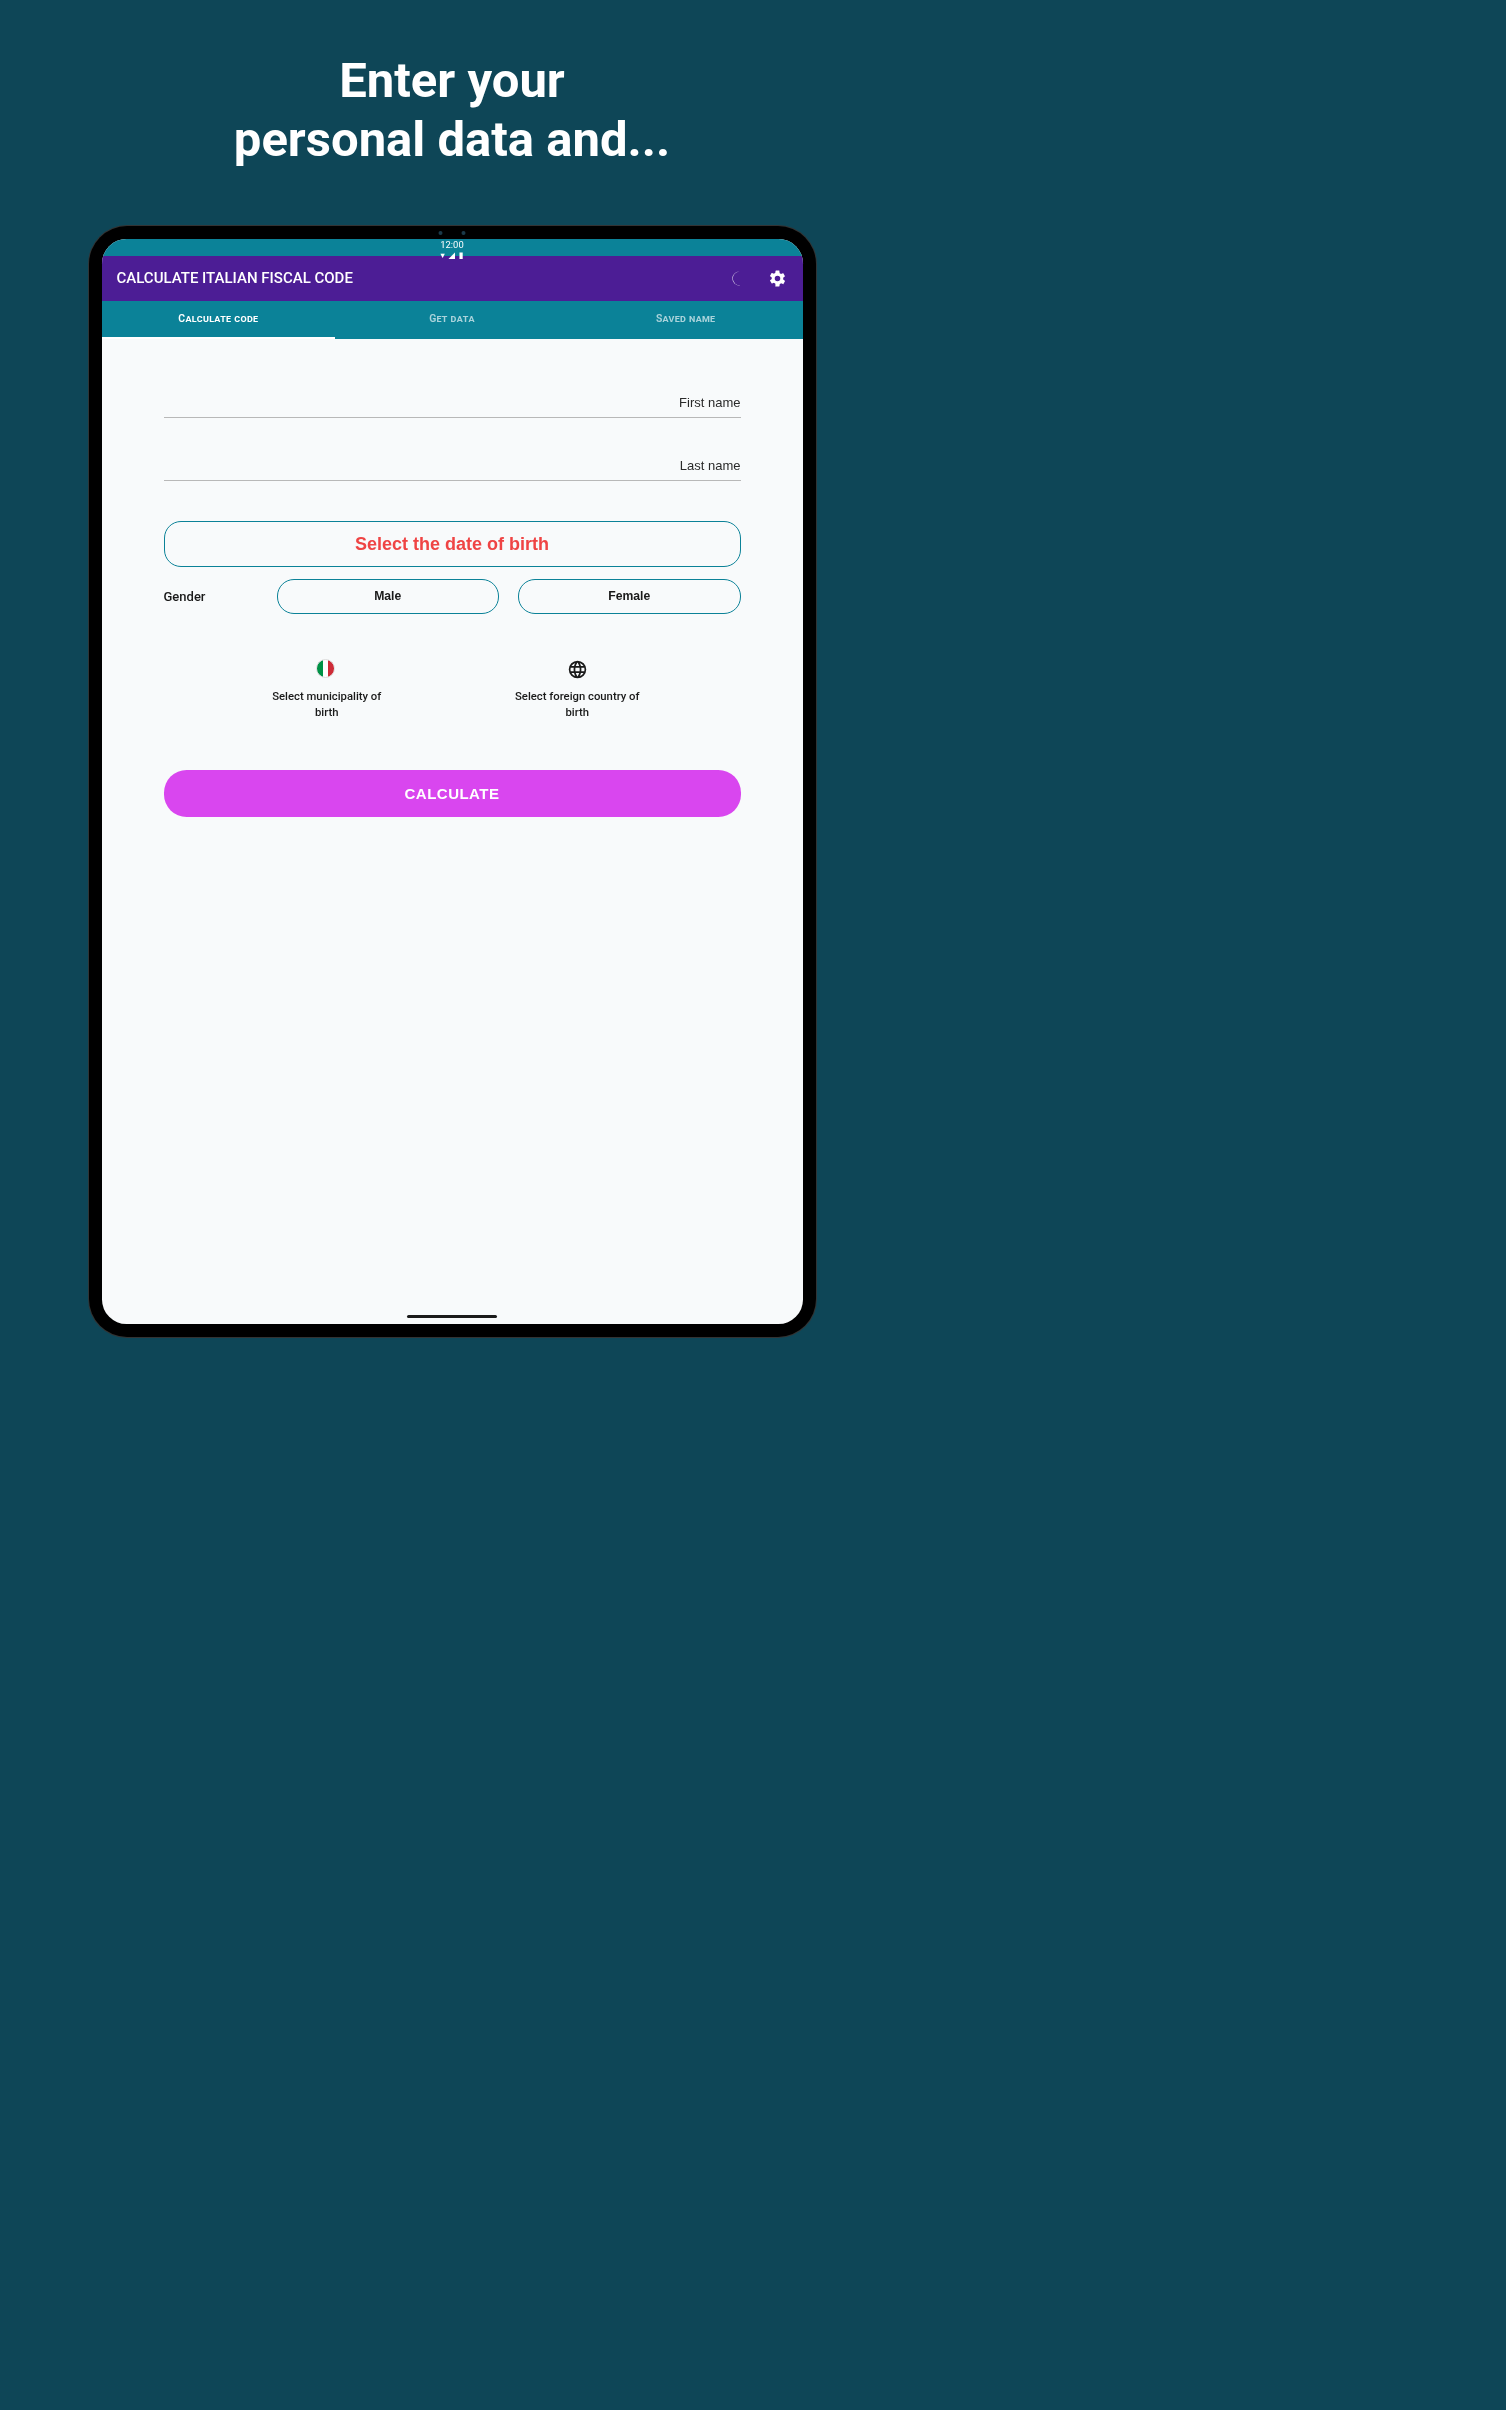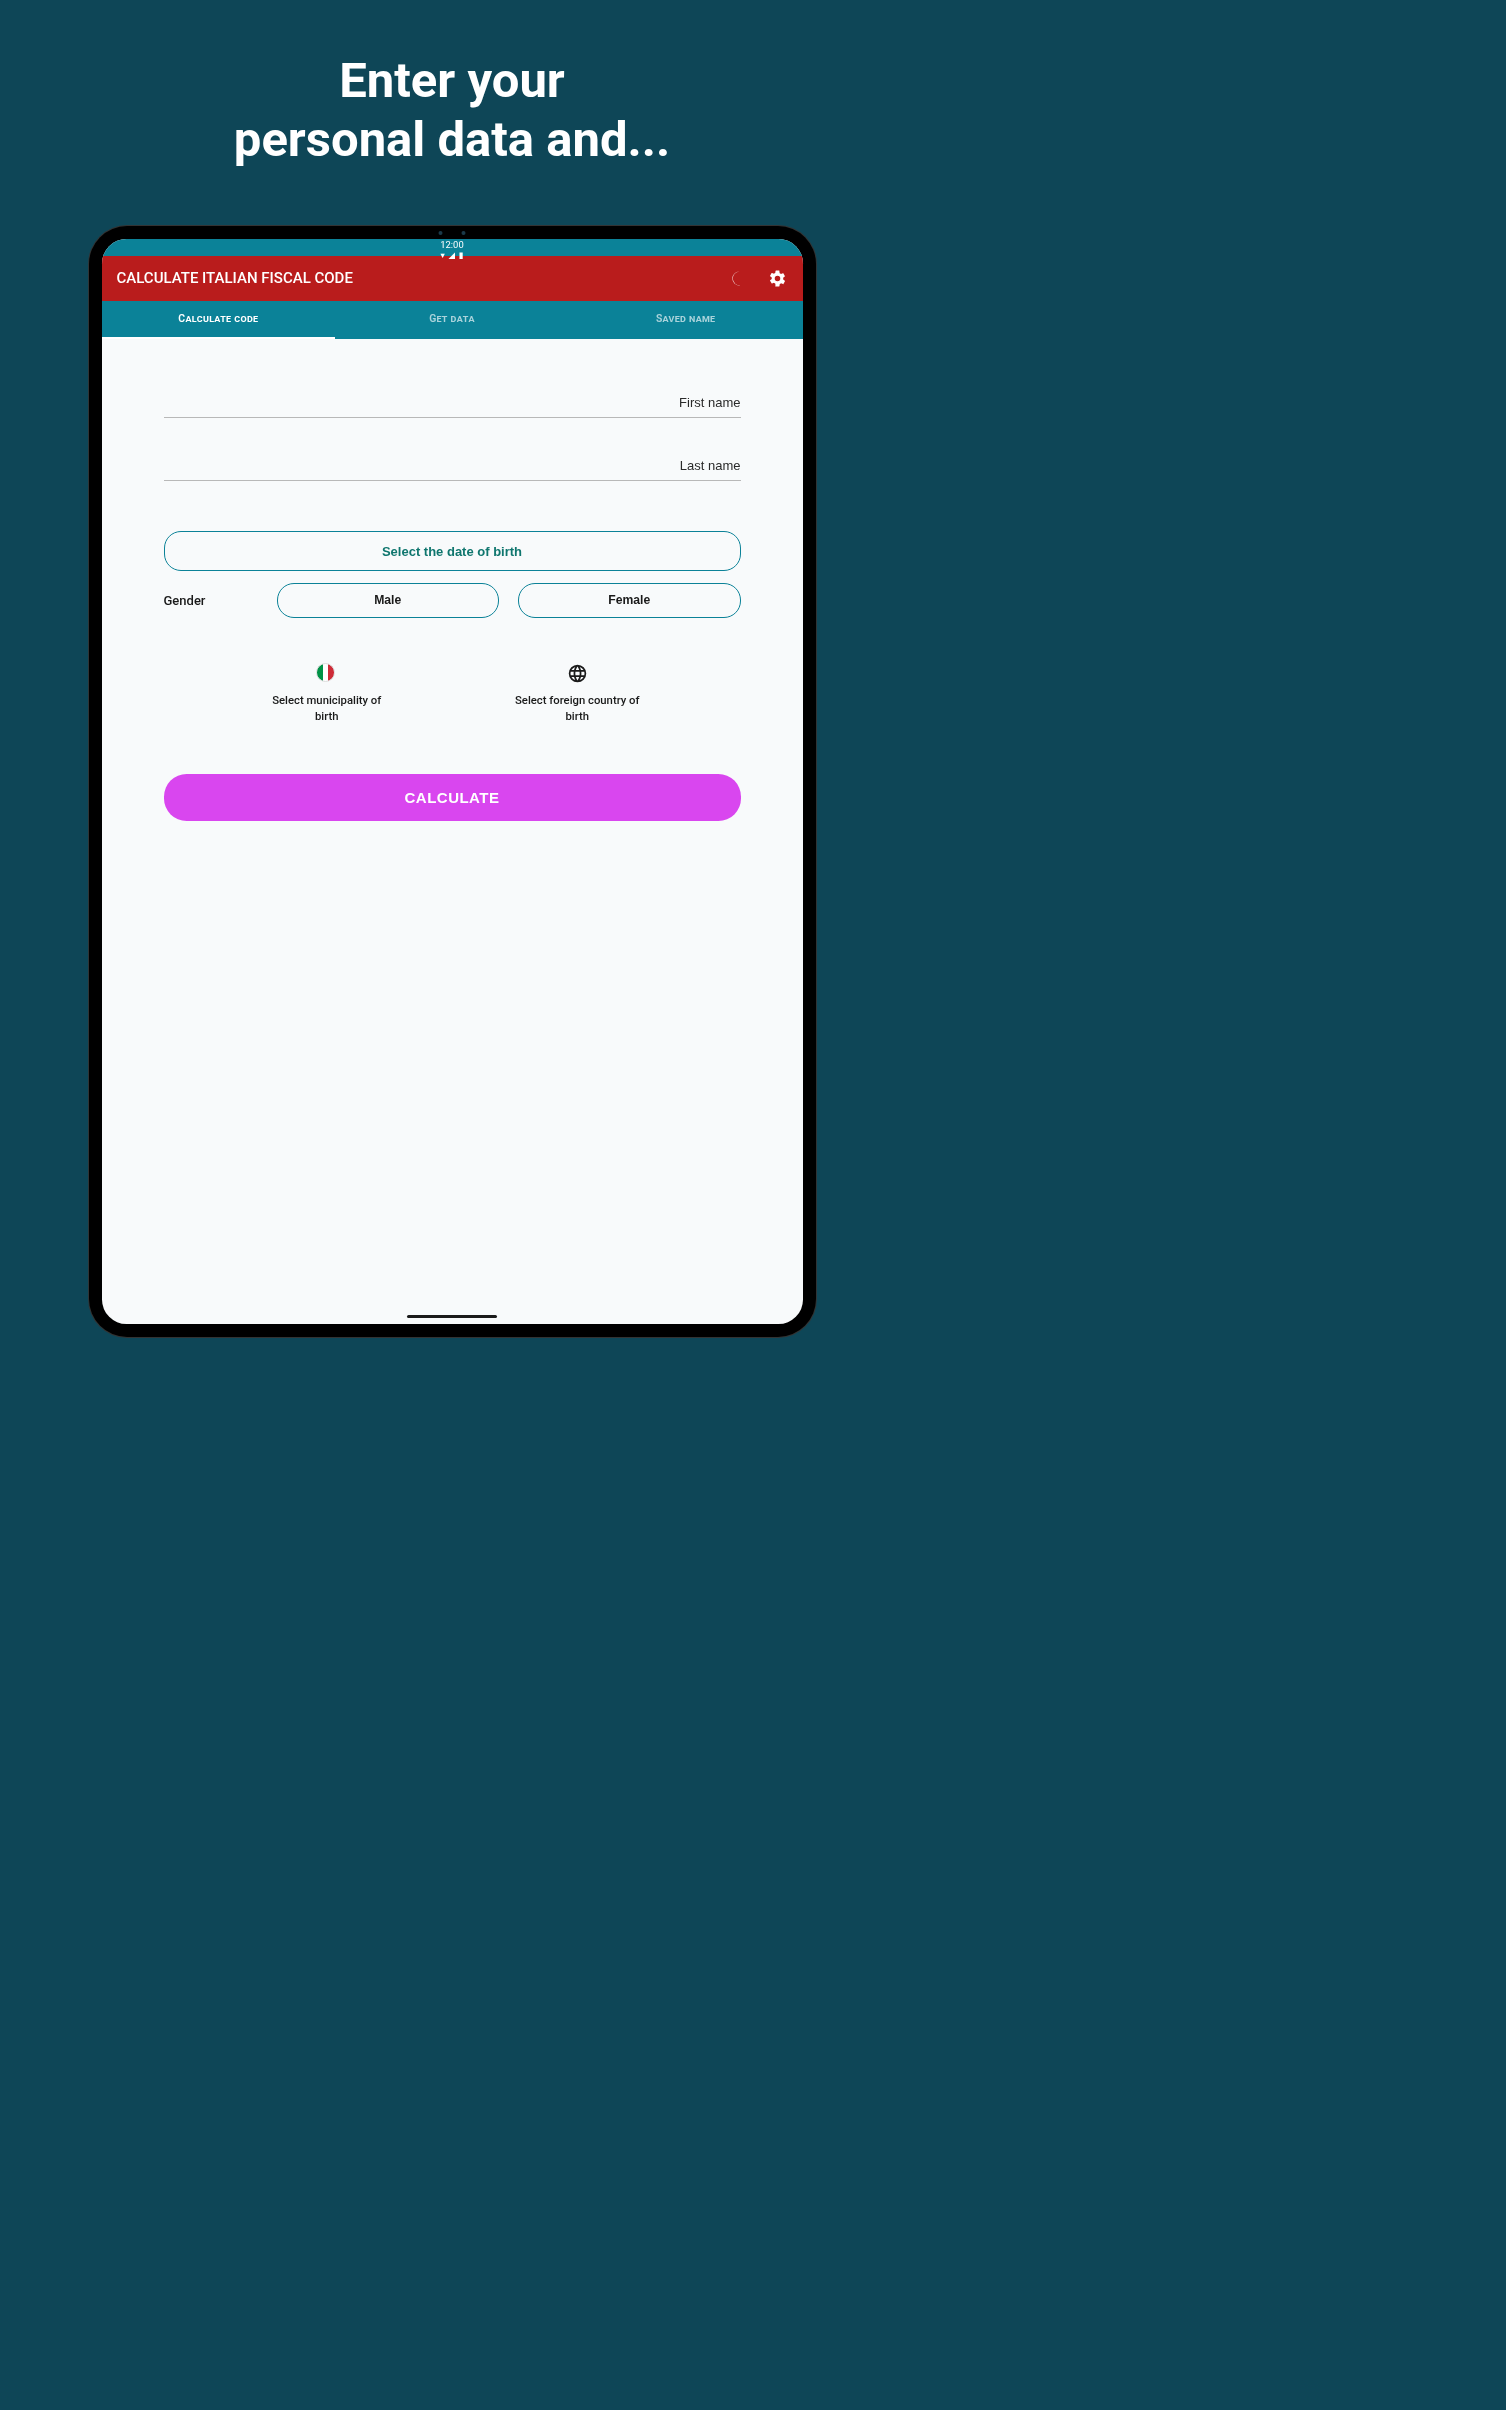--- a/index.html
+++ b/index.html
@@ -55,21 +55,21 @@
     display: flex;
     align-items: center;
     padding: 0 9.4px;
     color: #fff;
     font-size: 9.4px;
     flex-direction: column;
   }
   .status-time { flex: 1; }
   .status-icons { display: flex; gap: 3.8px; font-size: 8.5px; }
   .app-bar {
-    background: #b91c1c;
+    background: #4c1d95;
     color: #fff;
     height: 45px;
     display: flex;
     align-items: center;
     padding: 0 15px;
     font-size: 15px;
     font-weight: 500;
   }
   .app-bar-title { flex: 1; }
   .app-bar-icon { width: 21px; height: 21px; margin-left: 17px; display: flex; align-items: center; justify-content: center; }
@@ -109,26 +109,26 @@
     margin-bottom: 30px;
     outline: none;
     text-align: right;
   }
   .text-field::placeholder { color: #2a2a2a; font-weight: 500; }
   .outline-btn {
     width: 100%;
     border: 0.9px solid #0b8298;
     border-radius: 17px;
     background: transparent;
-    color: #0f766e;
-    font-size: 13px;
+    color: #ef4444;
+    font-size: 18px;
     font-weight: 600;
     padding: 11.3px 0;
     cursor: pointer;
-    margin-top: 20px;
+    margin-top: 10px;
   }
   .gender-row {
     display: flex;
     align-items: center;
     margin-top: 12px;
     gap: 19px;
   }
   .gender-label { font-size: 13px; color: #1a1a1a; font-weight: 500; width: 94px; }
   .gender-btn {
     flex: 1;

